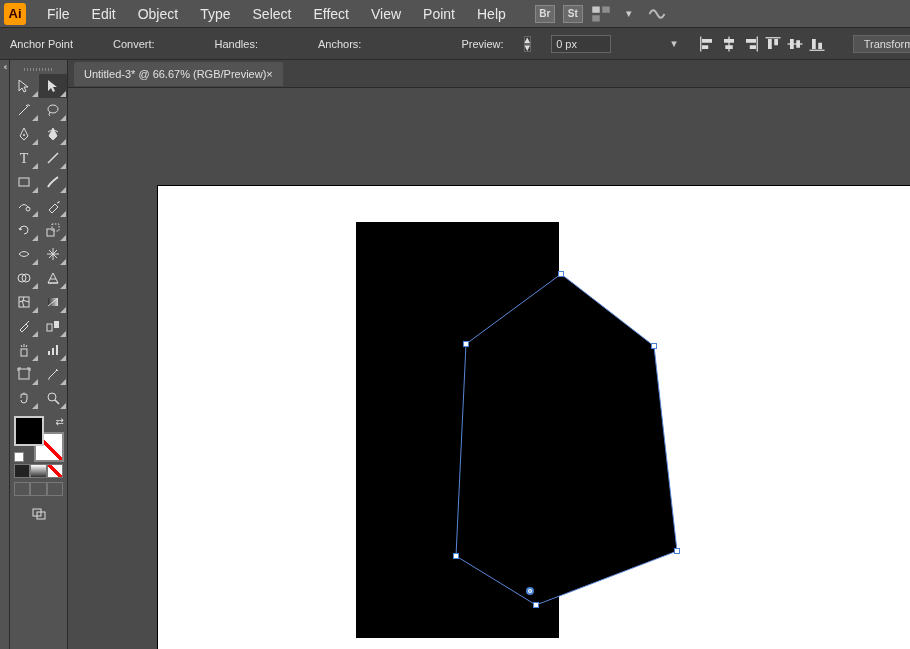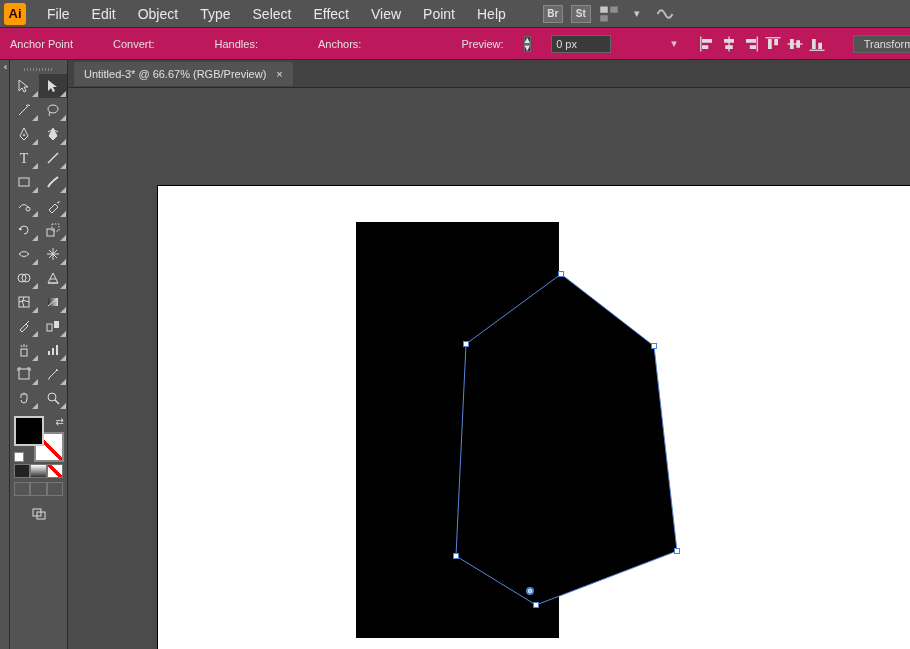--- a/index.html
+++ b/index.html
@@ -35,41 +35,41 @@
     border-radius: 3px;
     margin-right: 8px;
   }
   .menu-item {
     padding: 4px 9px;
     cursor: default;
     font-size: 14px;
     color: #e8e8e8;
   }
   .menu-right {
-    margin-left: 24px;
+    margin-left: 16px;
     display: flex;
     align-items: center;
     gap: 8px;
     justify-content: center;
   }
   .menu-sq {
     width: 20px; height: 18px;
     background: #6a6a6a;
     border: 1px solid #888;
     display: flex;
     align-items: center;
     justify-content: center;
     font-size: 10px;
     font-weight: bold;
     color: #ddd;
   }
   
   .control-bar {
     height: 32px;
-    background: #be185d;
+    background: #404040;
     display: flex;
     align-items: center;
     padding: 0 10px;
     gap: 20px;
     border-bottom: 1px solid #2a2a2a;
   }
   .ctrl-lbl { font-size: 11px; color: #e0e0e0; white-space: nowrap; }
   .ctrl-sep { width: 1px; height: 22px; background: #3a3a3a; }
   .ctrl-icon {
     width: 20px; height: 20px;
@@ -201,21 +201,21 @@
     align-items: center;
     border-bottom: 1px solid #2a2a2a;
     padding-left: 6px;
   }
   .doc-tab {
     height: 24px;
     padding: 0 10px;
     background: #535353;
     display: flex;
     align-items: center;
-    gap: 10px;
+    gap: 0;
     font-size: 11px;
     border-top-left-radius: 2px;
     border-top-right-radius: 2px;
   }
   .tab-close { font-size: 11px; cursor: default; }
   .artboard-viewport {
     position: absolute;
     top: 28px; left: 0; right: 0; bottom: 0;
     background: #4b4b4b;
   }

